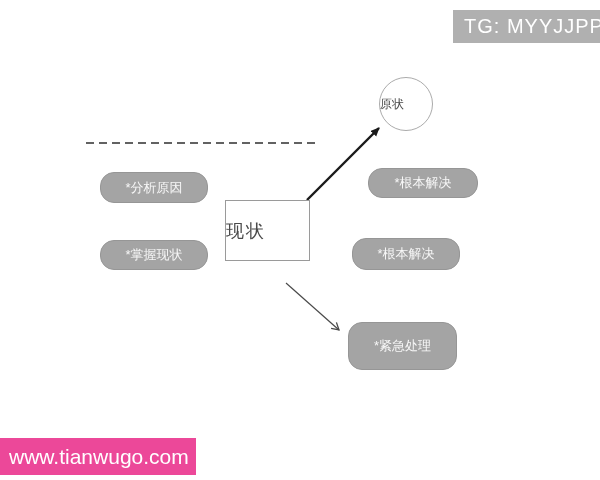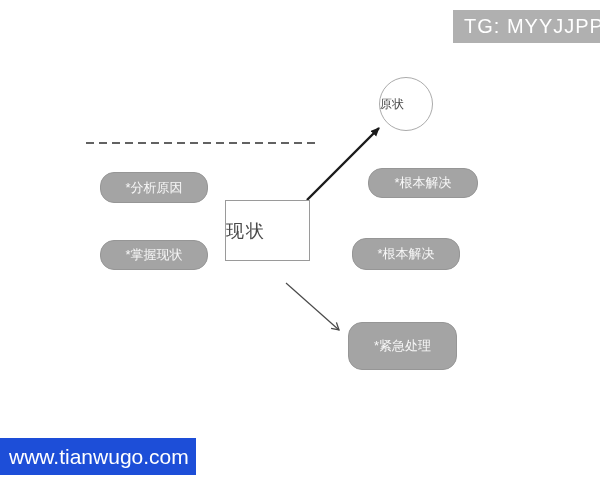--- a/index.html
+++ b/index.html
@@ -21,21 +21,21 @@
     line-height: 33px;
     padding-left: 11px;
     box-sizing: border-box;
     letter-spacing: 1px;
     white-space: nowrap;
   }
   .watermark {
     position: absolute;
     left: 0; top: 438px;
     width: 196px; height: 37px;
-    background: #1d4ed8;
+    background: #ec4899;
     color: #ffffff;
     font-size: 21px;
     line-height: 37px;
     padding-left: 9px;
     box-sizing: border-box;
     white-space: nowrap;
   }
   .connectors { position: absolute; left: 0; top: 0; }
   .node {
     position: absolute;

